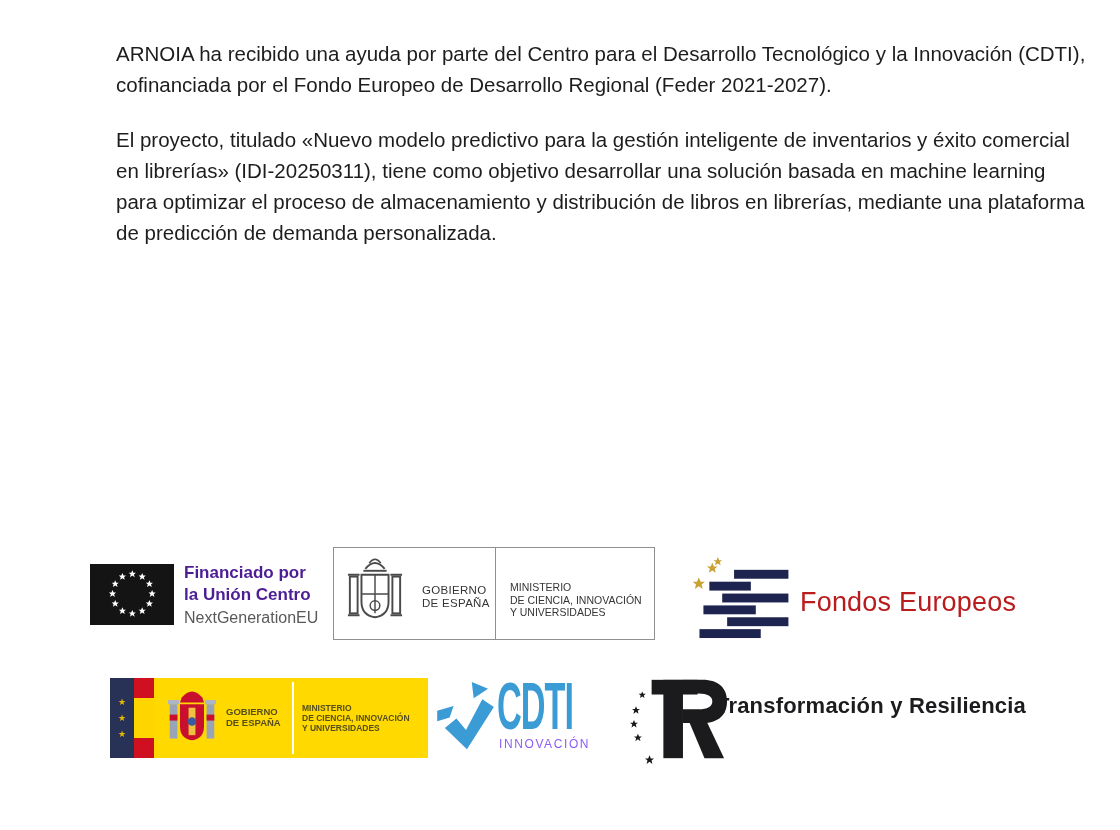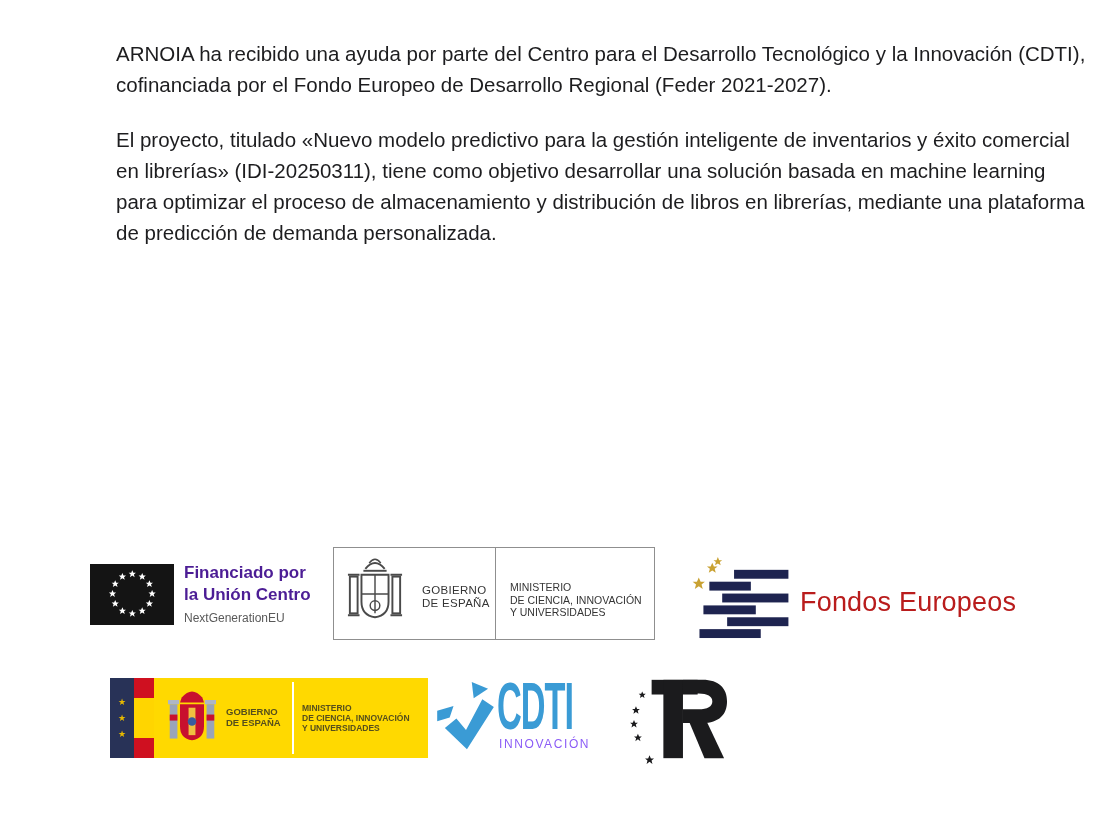--- a/index.html
+++ b/index.html
@@ -7,21 +7,21 @@
        font-family:"Liberation Sans",sans-serif;color:#1c1c1c;}
   .doc-text{position:absolute;left:74px;top:38px;width:970px;margin-left:42px;}
   .doc-text p{margin:0 0 24px 0;font-size:20.5px;line-height:31px;color:#1d1d1f;}
 
   .abs{position:absolute;}
 
   
   .eu-flag{left:90px;top:564px;width:84px;height:61px;}
   .eu-text{left:184px;top:562px;line-height:22px;}
   .eu-text .b{font-weight:bold;font-size:17px;color:#4c1d95;display:block;}
-  .eu-text .ng{font-size:12px;color:#595959;display:block;margin-top:1px;}
+  .eu-text .ng{font-size:16px;color:#595959;display:block;margin-top:1px;}
 
   
   .gov-box{left:333px;top:547px;width:322px;height:93px;border:1px solid #8f8f8f;box-sizing:border-box;background:#fff;}
   .gov-box .arms{position:absolute;left:12px;top:6px;width:58px;height:80px;}
   .gov-box .gov-t{position:absolute;left:88px;top:36px;font-size:11.5px;line-height:13px;color:#353535;letter-spacing:.3px;}
   .gov-box .divider{position:absolute;left:161px;top:0;width:1px;height:91px;background:#8f8f8f;}
   .gov-box .min-t{position:absolute;left:176px;top:33px;font-size:10.5px;line-height:12.5px;color:#353535;}
 
   
   .fondos-icon{left:687px;top:556px;width:104px;height:84px;}
@@ -181,13 +181,14 @@
     <use href="#star" x="6" y="53"></use>
     <use href="#star" x="10" y="67"></use>
     <use href="#star" x="19" y="78" transform="scale(1.15)"></use>
     <rect x="24" y="8" width="47" height="15"></rect>
     <rect x="36" y="8" width="20" height="80"></rect>
     <path fill-rule="evenodd" d="M56,8 L76,8 C93,8 101,17 101,30 C101,43 93,52 76,52 L56,52 Z M56,22 L72,22 C81,22 86,25 86,30 C86,35 81,38 72,38 L56,38 Z"></path>
     <polygon points="62,50 80,50 98,88 78,88"></polygon>
   </g>
 </svg>
 <div class="abs plan-text">
+  <div>Transformación y Resiliencia</div>
 </div>
 
 </body></html>

